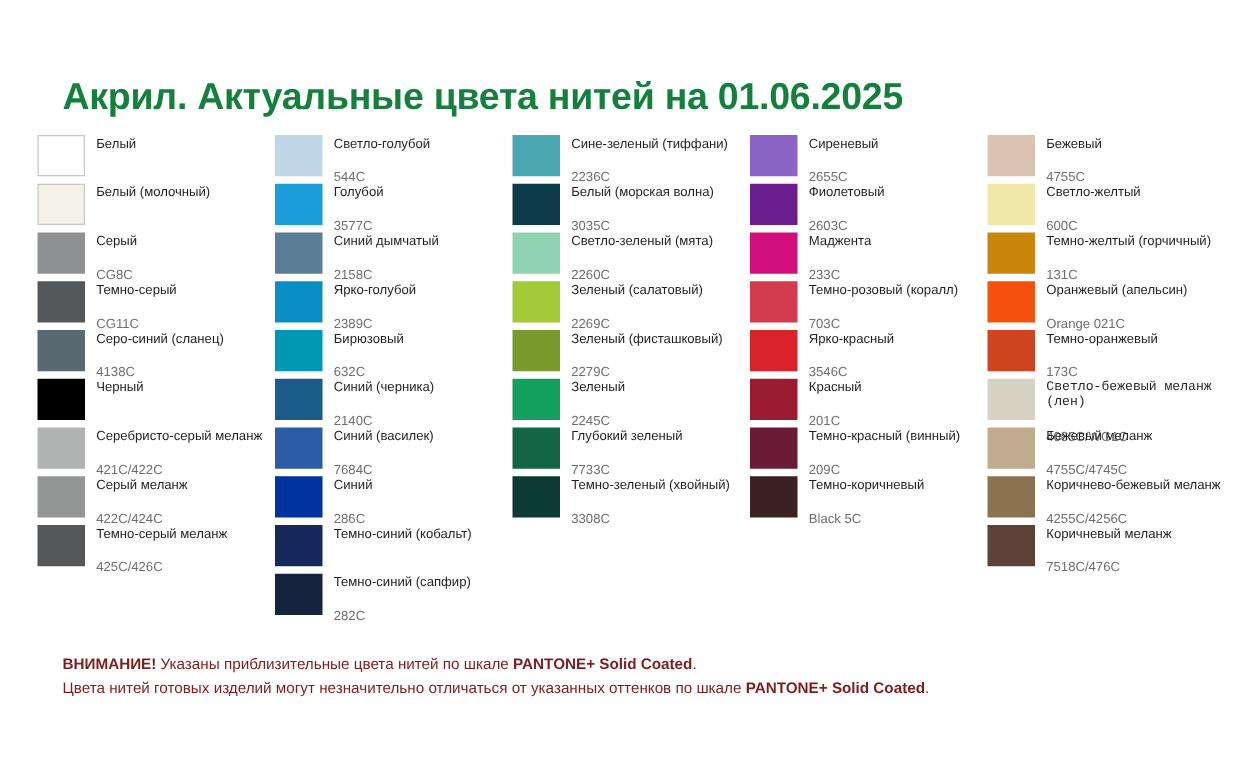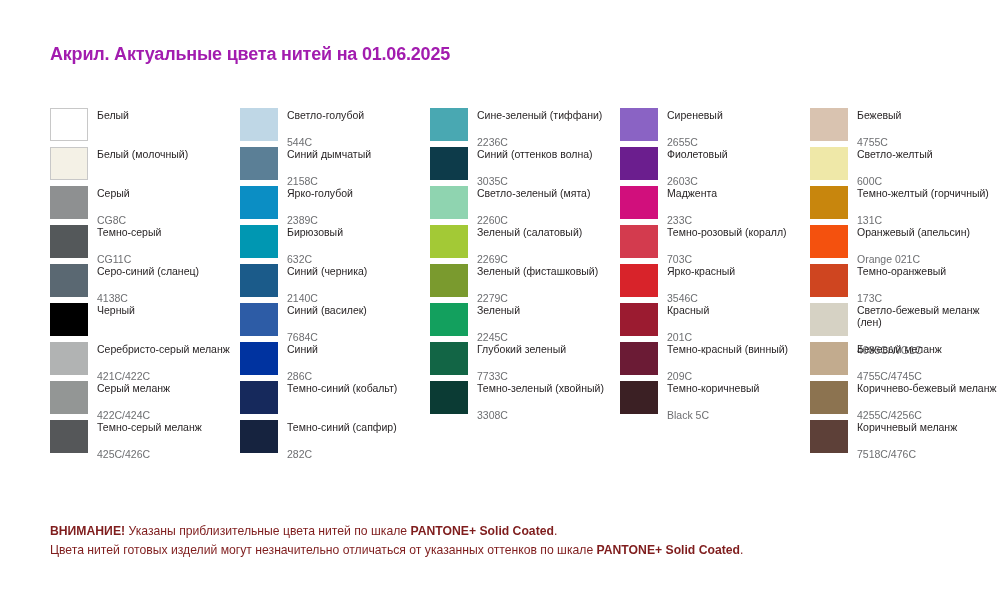--- a/index.html
+++ b/index.html
@@ -16,34 +16,35 @@
   }
   .page {
     position: relative;
     width: 1000px;
     height: 609px;
     box-sizing: border-box;
   }
   .title {
     position: absolute;
     left: 50px;
-    top: 44px;
-    font-size: 18px;
+    top: 61px;
+    font-size: 30px;
     font-weight: bold;
     letter-spacing: -0.2px;
-    color: #a21caf;
+    color: #15803d;
     white-space: nowrap;
   }
   .columns {
     position: absolute;
     left: 50px;
     top: 108px;
     width: 910px;
     display: flex;
     gap: 0px;
+    justify-content: center;
   }
   .col {
     width: 190px;
     flex: 0 0 190px;
   }
   .swatch-row {
     display: flex;
     align-items: flex-start;
     height: 39px;
   }
@@ -68,20 +69,21 @@
   }
   .code {
     font-size: 10.5px;
     color: #6d6e71;
     white-space: nowrap;
     margin-top: 15px;
   }
   .name.two-line {
     white-space: normal;
     max-width: 142px;
+    font-family: Liberation Mono, monospace;
   }
   .footer {
     position: absolute;
     left: 50px;
     top: 522px;
     width: 920px;
     font-size: 12.2px;
     line-height: 1.55;
     color: #7f1d1d;
   }
@@ -161,20 +163,27 @@
       </div>
       <div class="col">
         <div class="swatch-row">
           <div class="chip" style="background: rgb(191, 215, 230);"></div>
           <div class="labels">
             <div class="name">Светло-голубой</div>
             <div class="code">544C</div>
           </div>
         </div>
         <div class="swatch-row">
+          <div class="chip" style="background: rgb(27, 157, 217);"></div>
+          <div class="labels">
+            <div class="name">Голубой</div>
+            <div class="code">3577C</div>
+          </div>
+        </div>
+        <div class="swatch-row">
           <div class="chip" style="background: rgb(91, 127, 150);"></div>
           <div class="labels">
             <div class="name">Синий дымчатый</div>
             <div class="code">2158C</div>
           </div>
         </div>
         <div class="swatch-row">
           <div class="chip" style="background: rgb(11, 142, 196);"></div>
           <div class="labels">
             <div class="name">Ярко-голубой</div>
@@ -227,21 +236,21 @@
         <div class="swatch-row">
           <div class="chip" style="background: rgb(73, 168, 178);"></div>
           <div class="labels">
             <div class="name">Сине-зеленый (тиффани)</div>
             <div class="code">2236C</div>
           </div>
         </div>
         <div class="swatch-row">
           <div class="chip" style="background: rgb(13, 59, 74);"></div>
           <div class="labels">
-            <div class="name">Синий (оттенков волна)</div>
+            <div class="name">Белый (морская волна)</div>
             <div class="code">3035C</div>
           </div>
         </div>
         <div class="swatch-row">
           <div class="chip" style="background: rgb(143, 212, 176);"></div>
           <div class="labels">
             <div class="name">Светло-зеленый (мята)</div>
             <div class="code">2260C</div>
           </div>
         </div>

